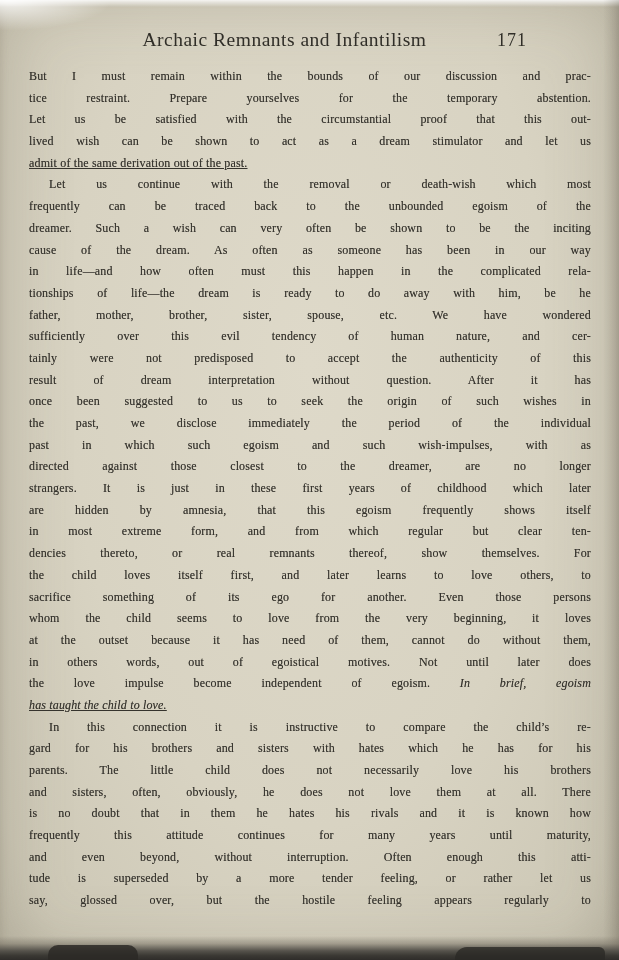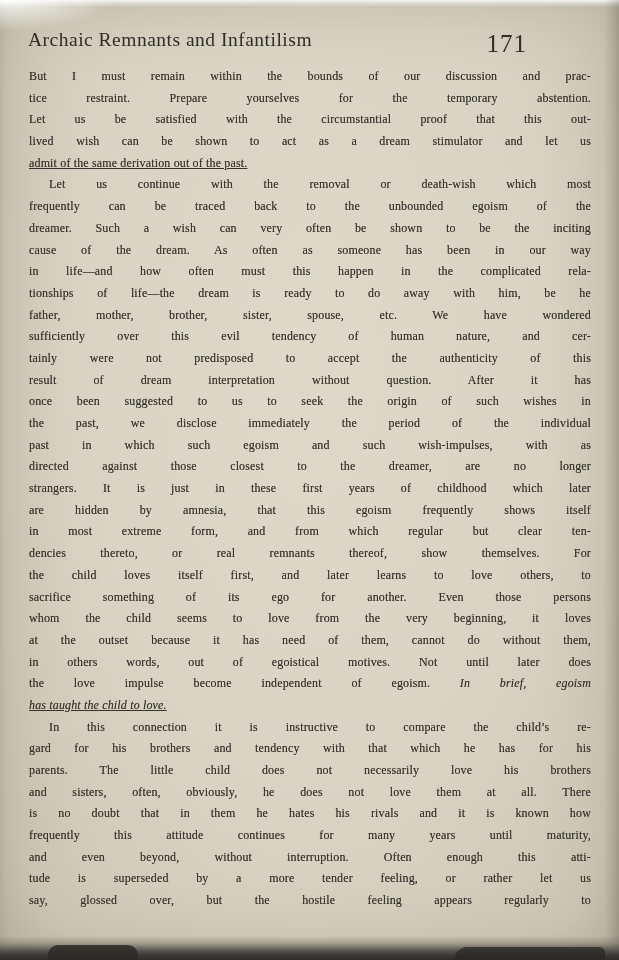--- a/index.html
+++ b/index.html
@@ -50,27 +50,27 @@
     width: 150px; height: 13px; background: #2b2926;
     border-radius: 12px 6px 0 0; opacity: 0.8;
   }
 
   
   .header {
     position: absolute; top: 29px; left: 28px; right: 28px; height: 28px;
   }
   .title {
     position: absolute; left: 0; right: 50px; top: 0;
-    text-align: left;
+    text-align: center;
     font-size: 19.5px; letter-spacing: 0.5px;
     color: #302e28;
   }
   .pagenum {
     position: absolute; right: 64px; top: 1px;
-    font-size: 25px; letter-spacing: 1px;
+    font-size: 18px; letter-spacing: 1px;
     color: #302e28;
   }
 
   
   .text {
     position: absolute; top: 66px; left: 29px; width: 562px;
     font-size: 12px; line-height: 21.7px;
     letter-spacing: 0.15px;
     color: #35332d;
     text-shadow: 0 0 0.4px rgba(52,50,43,0.55);
@@ -124,21 +124,21 @@
         <div class="line"><span>the child loves itself first, and later learns to love others, to</span></div>
         <div class="line"><span>sacrifice something of its ego for another.  Even those persons</span></div>
         <div class="line"><span>whom the child seems to love from the very beginning, it loves</span></div>
         <div class="line"><span>at the outset because it has need of them, cannot do without them,</span></div>
         <div class="line"><span>in others words, out of egoistical motives.  Not until later does</span></div>
         <div class="line"><span>the love impulse become independent of egoism.  </span><span class="italic">In brief, egoism</span></div>
         <div class="line lastline"><span class="italic">has taught the child to love.</span></div>
       </div>
       <div class="para">
         <div class="line indent"><span>In this connection it is instructive to compare the child’s re-</span></div>
-        <div class="line"><span>gard for his brothers and tendency with that which he has for his</span></div>
+        <div class="line"><span>gard for his brothers and sisters with hates which he has for his</span></div>
         <div class="line"><span>parents.  The little child does not necessarily love his brothers</span></div>
         <div class="line"><span>and sisters, often, obviously, he does not love them at all.  There</span></div>
         <div class="line"><span>is no doubt that in them he hates his rivals and it is known how</span></div>
         <div class="line"><span>frequently this attitude continues for many years until maturity,</span></div>
         <div class="line"><span>and even beyond, without interruption.  Often enough this atti-</span></div>
         <div class="line"><span>tude is superseded by a more tender feeling, or rather let us</span></div>
         <div class="line"><span>say, glossed over, but the hostile feeling appears regularly to</span></div>
       </div>
     </div>
 

